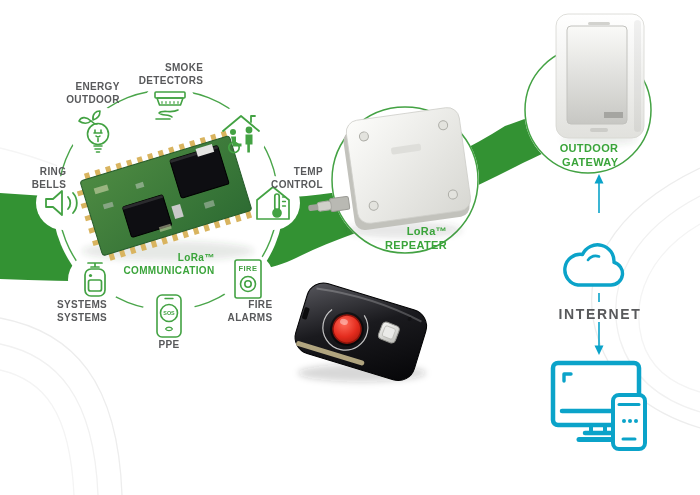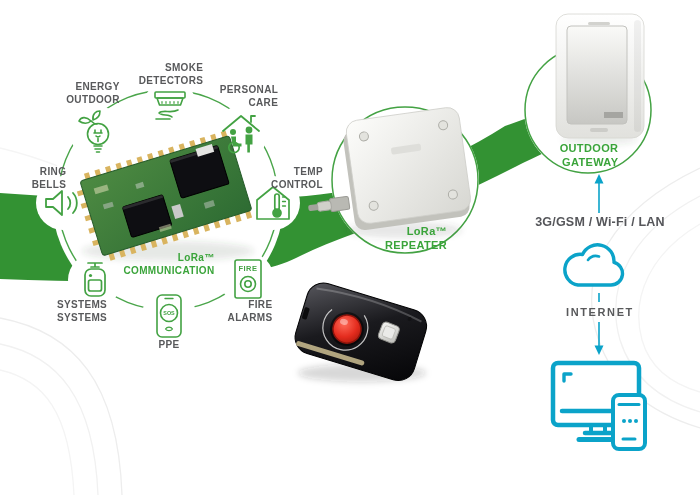--- a/index.html
+++ b/index.html
@@ -6,21 +6,21 @@
   .stage{position:relative;width:700px;height:495px;background:#ffffff;overflow:hidden;
          font-family:"Liberation Sans",sans-serif;}
   .bg{position:absolute;left:0;top:0;}
   .lbl{position:absolute;transform:translateX(-50%);text-align:right;font-weight:700;
        font-size:10px;line-height:1.25;color:#58595b;letter-spacing:.35px;white-space:nowrap;}
   .lbl.green{color:#3aa43a;}
   .lbl .l2{display:block;}
   .icon{position:absolute;}
   .icon svg{display:block;}
   .lbl-big{font-size:12.5px;letter-spacing:.2px;color:#55565a;}
-  .lbl-net{font-size:11px;letter-spacing:1.6px;}
+  .lbl-net{font-size:14px;letter-spacing:1.6px;}
   .lbl-xtr{font-size:13px;letter-spacing:.9px;}
 </style>
 </head>
 <body>
 
 <div class="stage">
 
   <svg class="bg" width="700" height="495" viewBox="0 0 700 495">
     <defs>
       <linearGradient id="gLid" x1="0" y1="0" x2="1" y2="1">
@@ -305,24 +305,20 @@
   </div>
 
   <div class="lbl" style="left:93px;top:81px">
     <span>ENERGY</span>
     <span class="l2">OUTDOOR</span>
   </div>
   <div class="lbl" style="left:171px;top:62px">
     <span>SMOKE</span>
     <span class="l2">DETECTORS</span>
   </div>
-  <div class="lbl" style="left:249px;top:84px">
-    <span>PERSONAL</span>
-    <span class="l2">CARE</span>
-  </div>
   <div class="lbl" style="left:49px;top:166px">
     <span>RING</span>
     <span class="l2">BELLS</span>
   </div>
   <div class="lbl" style="left:297px;top:166px">
     <span>TEMP</span>
     <span class="l2">CONTROL</span>
   </div>
   <div class="lbl" style="left:82px;top:299px">
     <span>SYSTEMS</span>
@@ -344,18 +340,17 @@
   <div class="lbl green" style="left:416px;top:225px;font-size:11px">
     <span>LoRa™</span>
     <span class="l2">REPEATER</span>
   </div>
 
   <div class="lbl green" style="left:589px;top:142px;font-size:11px">
     <span>OUTDOOR</span>
     <span class="l2">GATEWAY</span>
   </div>
 
-  <div class="lbl lbl-big" style="left:600px;top:215px">3G/GSM / Wi-Fi / LAN</div>
 
   <div class="lbl lbl-net" style="left:600px;top:306px">INTERNET</div>
 
 
 </div>
 
 </body></html>

